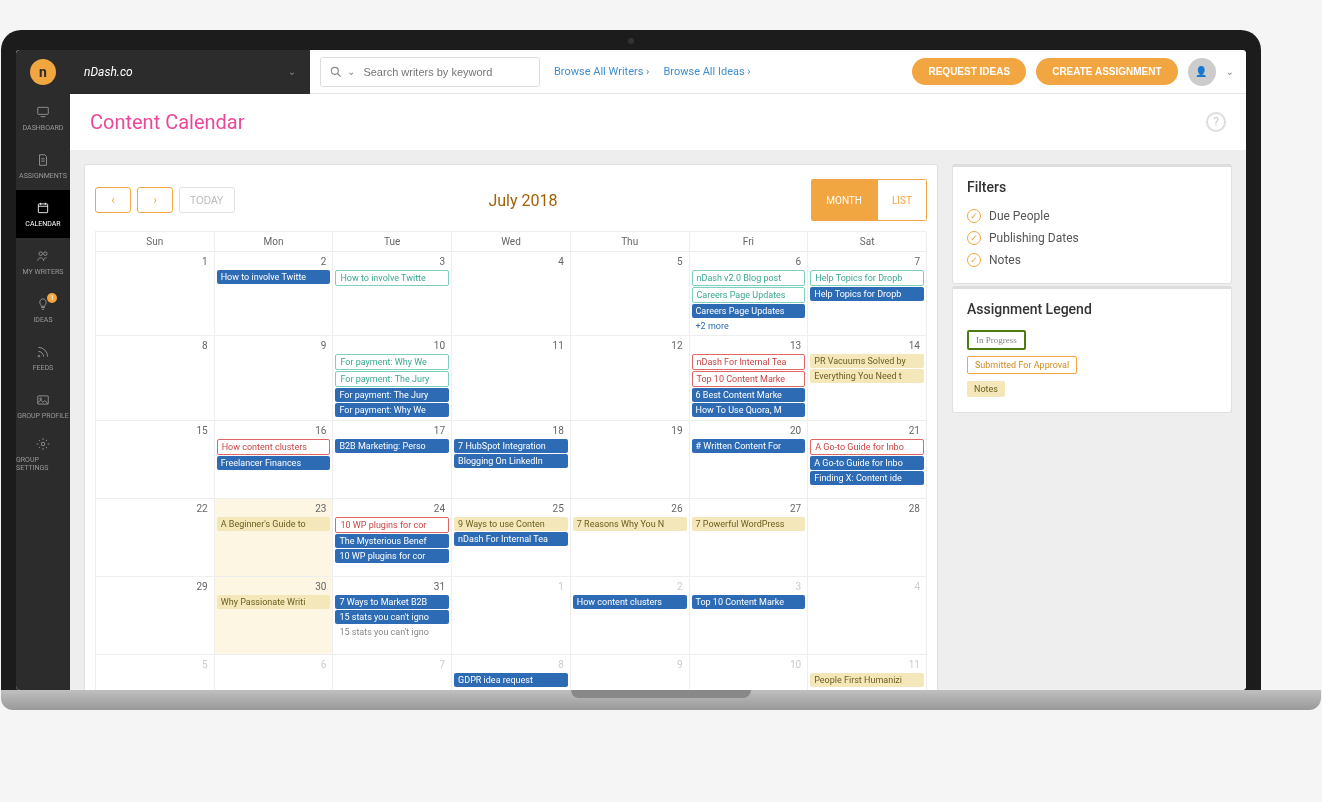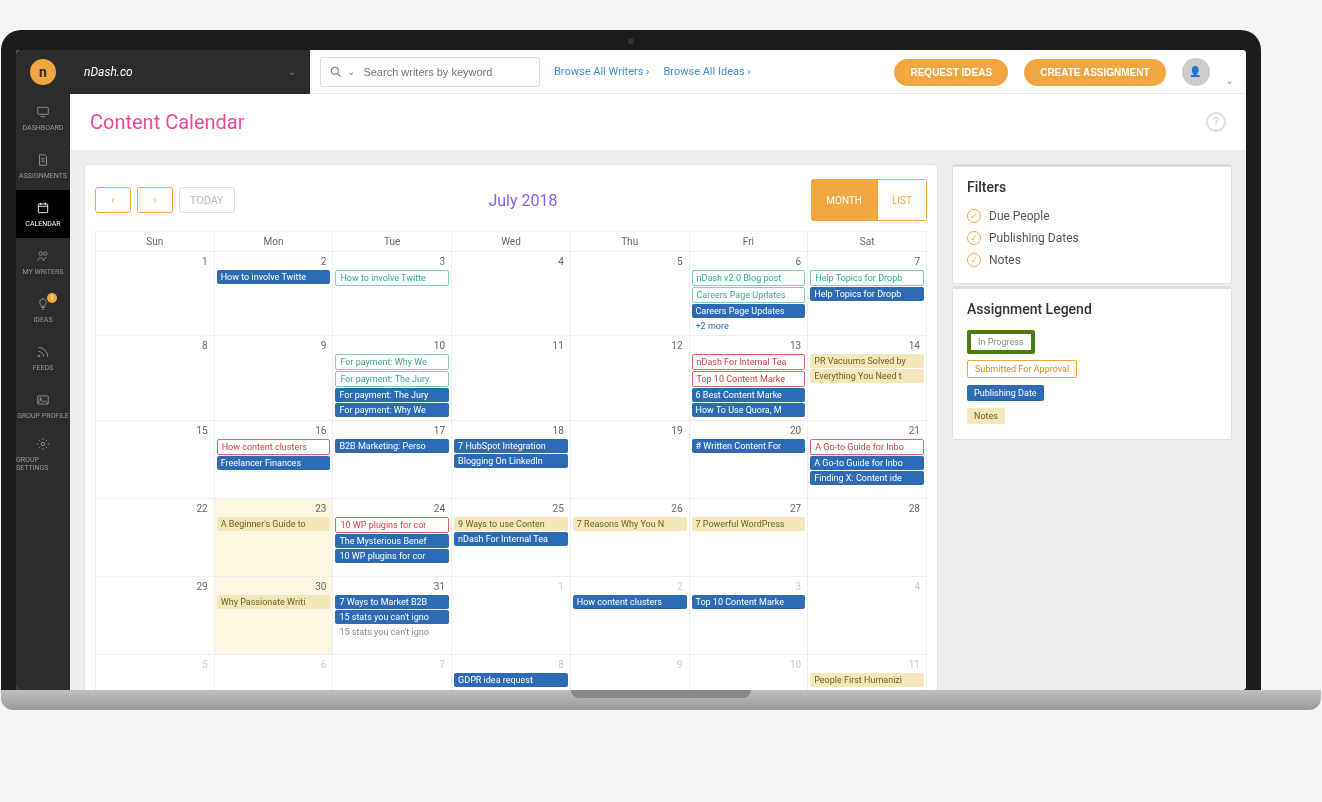--- a/index.html
+++ b/index.html
@@ -12,21 +12,21 @@
 
 .topbar { height: 44px; background: #fff; display: flex; align-items: center; border-bottom: 1px solid #e5e5e5; }
 .logo { width: 54px; height: 44px; background: #2c2c2c; display: flex; align-items: center; justify-content: center; }
 .logo-circle { width: 26px; height: 26px; background: #f2a641; border-radius: 50%; display:flex;align-items:center;justify-content:center;color:#2c2c2c;font-weight:bold;font-size:14px; }
 .org-select { width: 240px; height: 44px; background: #2c2c2c; color: #fff; display: flex; align-items: center; padding: 0 14px; font-size: 12px; cursor: pointer; justify-content: space-between; font-style: italic; }
 .search-wrap { display: flex; align-items: center; height: 44px; padding: 0 10px; }
 .search-box { display: flex; align-items: center; border: 1px solid #ddd; border-radius: 3px; height: 30px; padding: 0 8px; width: 220px; }
 .search-box input { border: none; outline: none; font-size: 11px; flex: 1; padding-left: 8px; }
 .search-icon { width: 14px; height: 14px; color: #888; }
 .toplink { color: #3e8ed0; font-size: 11px; margin-left: 14px; cursor: pointer; }
-.topbar-right { margin-left: auto; display: flex; align-items: flex-end; padding-right: 12px; gap: 16px; }
+.topbar-right { margin-left: auto; display: flex; align-items: center; padding-right: 12px; gap: 10px; }
 .btn-pill { background: #f2a641; color: #fff; font-size: 10px; font-weight: 600; padding: 8px 16px; border-radius: 16px; cursor: pointer; border: none; }
 .avatar { width: 28px; height: 28px; border-radius: 50%; background: #ccc; display:flex;align-items:center;justify-content:center;font-size:10px;color:#555; }
 
 .body { flex: 1; display: flex; overflow: hidden; }
 .sidebar { width: 54px; background: #2c2c2c; display: flex; flex-direction: column; }
 .side-item { height: 48px; display: flex; flex-direction: column; align-items: center; justify-content: center; color: #999; font-size: 7px; cursor: pointer; gap: 3px; }
 .side-item.active { background: #000; color: #fff; }
 .side-icon { width: 16px; height: 14px; }
 .badge-dot { position: relative; }
 .badge-dot::after { content: attr(data-count); position: absolute; top: -4px; right: -6px; background: #f2a641; color: #fff; font-size: 7px; border-radius: 6px; padding: 1px 3px; }
@@ -35,21 +35,21 @@
 .page-head { background: #fff; padding: 16px 20px; display: flex; align-items: center; justify-content: space-between; }
 .page-title { font-size: 20px; font-weight: 400; color: #ec4899; }
 .help-icon { width: 20px; height: 20px; border: 2px solid #ddd; border-radius: 50%; display:flex;align-items:center;justify-content:center;color:#ccc;font-size:12px; }
 
 .content { padding: 14px; display: flex; gap: 14px; }
 .cal-panel { flex: 1; background: #fff; border: 1px solid #e0e0e0; border-radius: 3px; padding: 10px; }
 .cal-toolbar { display: flex; align-items: center; justify-content: space-between; padding: 4px 0 10px; }
 .nav-btns { display: flex; gap: 6px; }
 .nav-btn { width: 36px; height: 26px; border: 1px solid #f2a641; background: #fff; color: #f2a641; border-radius: 3px; cursor: pointer; display:flex;align-items:center;justify-content:center;font-size:12px; }
 .today-btn { height: 26px; border: 1px solid #e0e0e0; background: #fff; color: #bbb; border-radius: 3px; padding: 0 10px; font-size: 10px; cursor: pointer; }
-.cal-title { font-size: 16px; color: #8b5cf6; }
+.cal-title { font-size: 16px; color: #a16207; }
 .view-toggle { display: flex; border-radius: 3px; overflow: hidden; }
 .view-btn { height: 42px; padding: 0 14px; font-size: 10px; border: 1px solid #f2a641; background: #fff; color: #f2a641; cursor: pointer; display:flex;align-items:center; }
 .view-btn.active { background: #f2a641; color: #fff; }
 
 table.cal { width: 100%; border-collapse: collapse; }
 table.cal th { font-size: 10px; font-weight: 400; color: #666; padding: 4px; border: 1px solid #eee; }
 table.cal td { border: 1px solid #eee; vertical-align: top; height: 78px; width: 14.28%; padding: 2px; }
 .daynum { text-align: right; font-size: 10px; color: #666; padding: 2px 4px; }
 td.other .daynum { color: #ccc; }
 td.note-bg { background: #fdf6e3; }
@@ -60,21 +60,21 @@
 .ev-notes { background: #f4e8bb; color: #6b5d1e; }
 .ev-inprogress { color: #888; font-size: 9px; padding: 2px 4px; }
 .more-link { font-size: 9px; color: #2d6bb5; padding: 2px 4px; cursor: pointer; }
 
 .side-panel { width: 280px; display: flex; flex-direction: column; gap: 2px; }
 .card { background: #fff; border: 1px solid #e0e0e0; border-radius: 3px; padding: 12px 14px; border-top: 3px solid #ddd; }
 .card h3 { font-size: 14px; font-weight: 500; color: #333; margin-bottom: 10px; }
 .filter-row { display: flex; align-items: center; gap: 8px; font-size: 12px; color: #555; padding: 4px 0; cursor: pointer; }
 .check-circle { width: 14px; height: 14px; border: 1.5px solid #f2a641; border-radius: 50%; display:flex;align-items:center;justify-content:center;color:#f2a641;font-size:9px; }
 .legend-tag { display: inline-block; font-size: 9px; padding: 3px 7px; border-radius: 2px; margin: 3px 0; }
-.leg-inprogress { border: 4px solid #4d7c0f; color: #888; }
+.leg-inprogress { border: 2px solid #4d7c0f; color: #888; font-family: Liberation Serif, serif; }
 .leg-submitted { border: 1px solid #f2a641; color: #d18a20; }
 .leg-completed { border: 1px solid #7ecfc0; color: #3aa891; }
 .leg-pastdue { border: 1px solid #e06666; color: #c94444; }
 .leg-publishing { background: #2d6bb5; color: #fff; }
 .leg-notes { background: #f4e8bb; color: #6b5d1e; }
 
 .chev { font-size: 10px; color: #888; }
 </style>
 </head>
 <body>
@@ -414,21 +414,20 @@
                       <span class="check-circle">✓</span>
                       <span>Notes</span>
                     </div>
                   </div>
             </div>
             <div class="card">
               <h3>Assignment Legend</h3>
               <div id="legend-list">
                     <div><span class="legend-tag leg-inprogress">In Progress</span></div>
                     <div><span class="legend-tag leg-submitted">Submitted For Approval</span></div>
-                    <div><span class="legend-tag leg-publishing">Publishing Date</span></div>
                     <div><span class="legend-tag leg-notes">Notes</span></div>
                   </div>
             </div>
           </div>
         </div>
       </div>
     </div>
 
   </div>
 </div>

